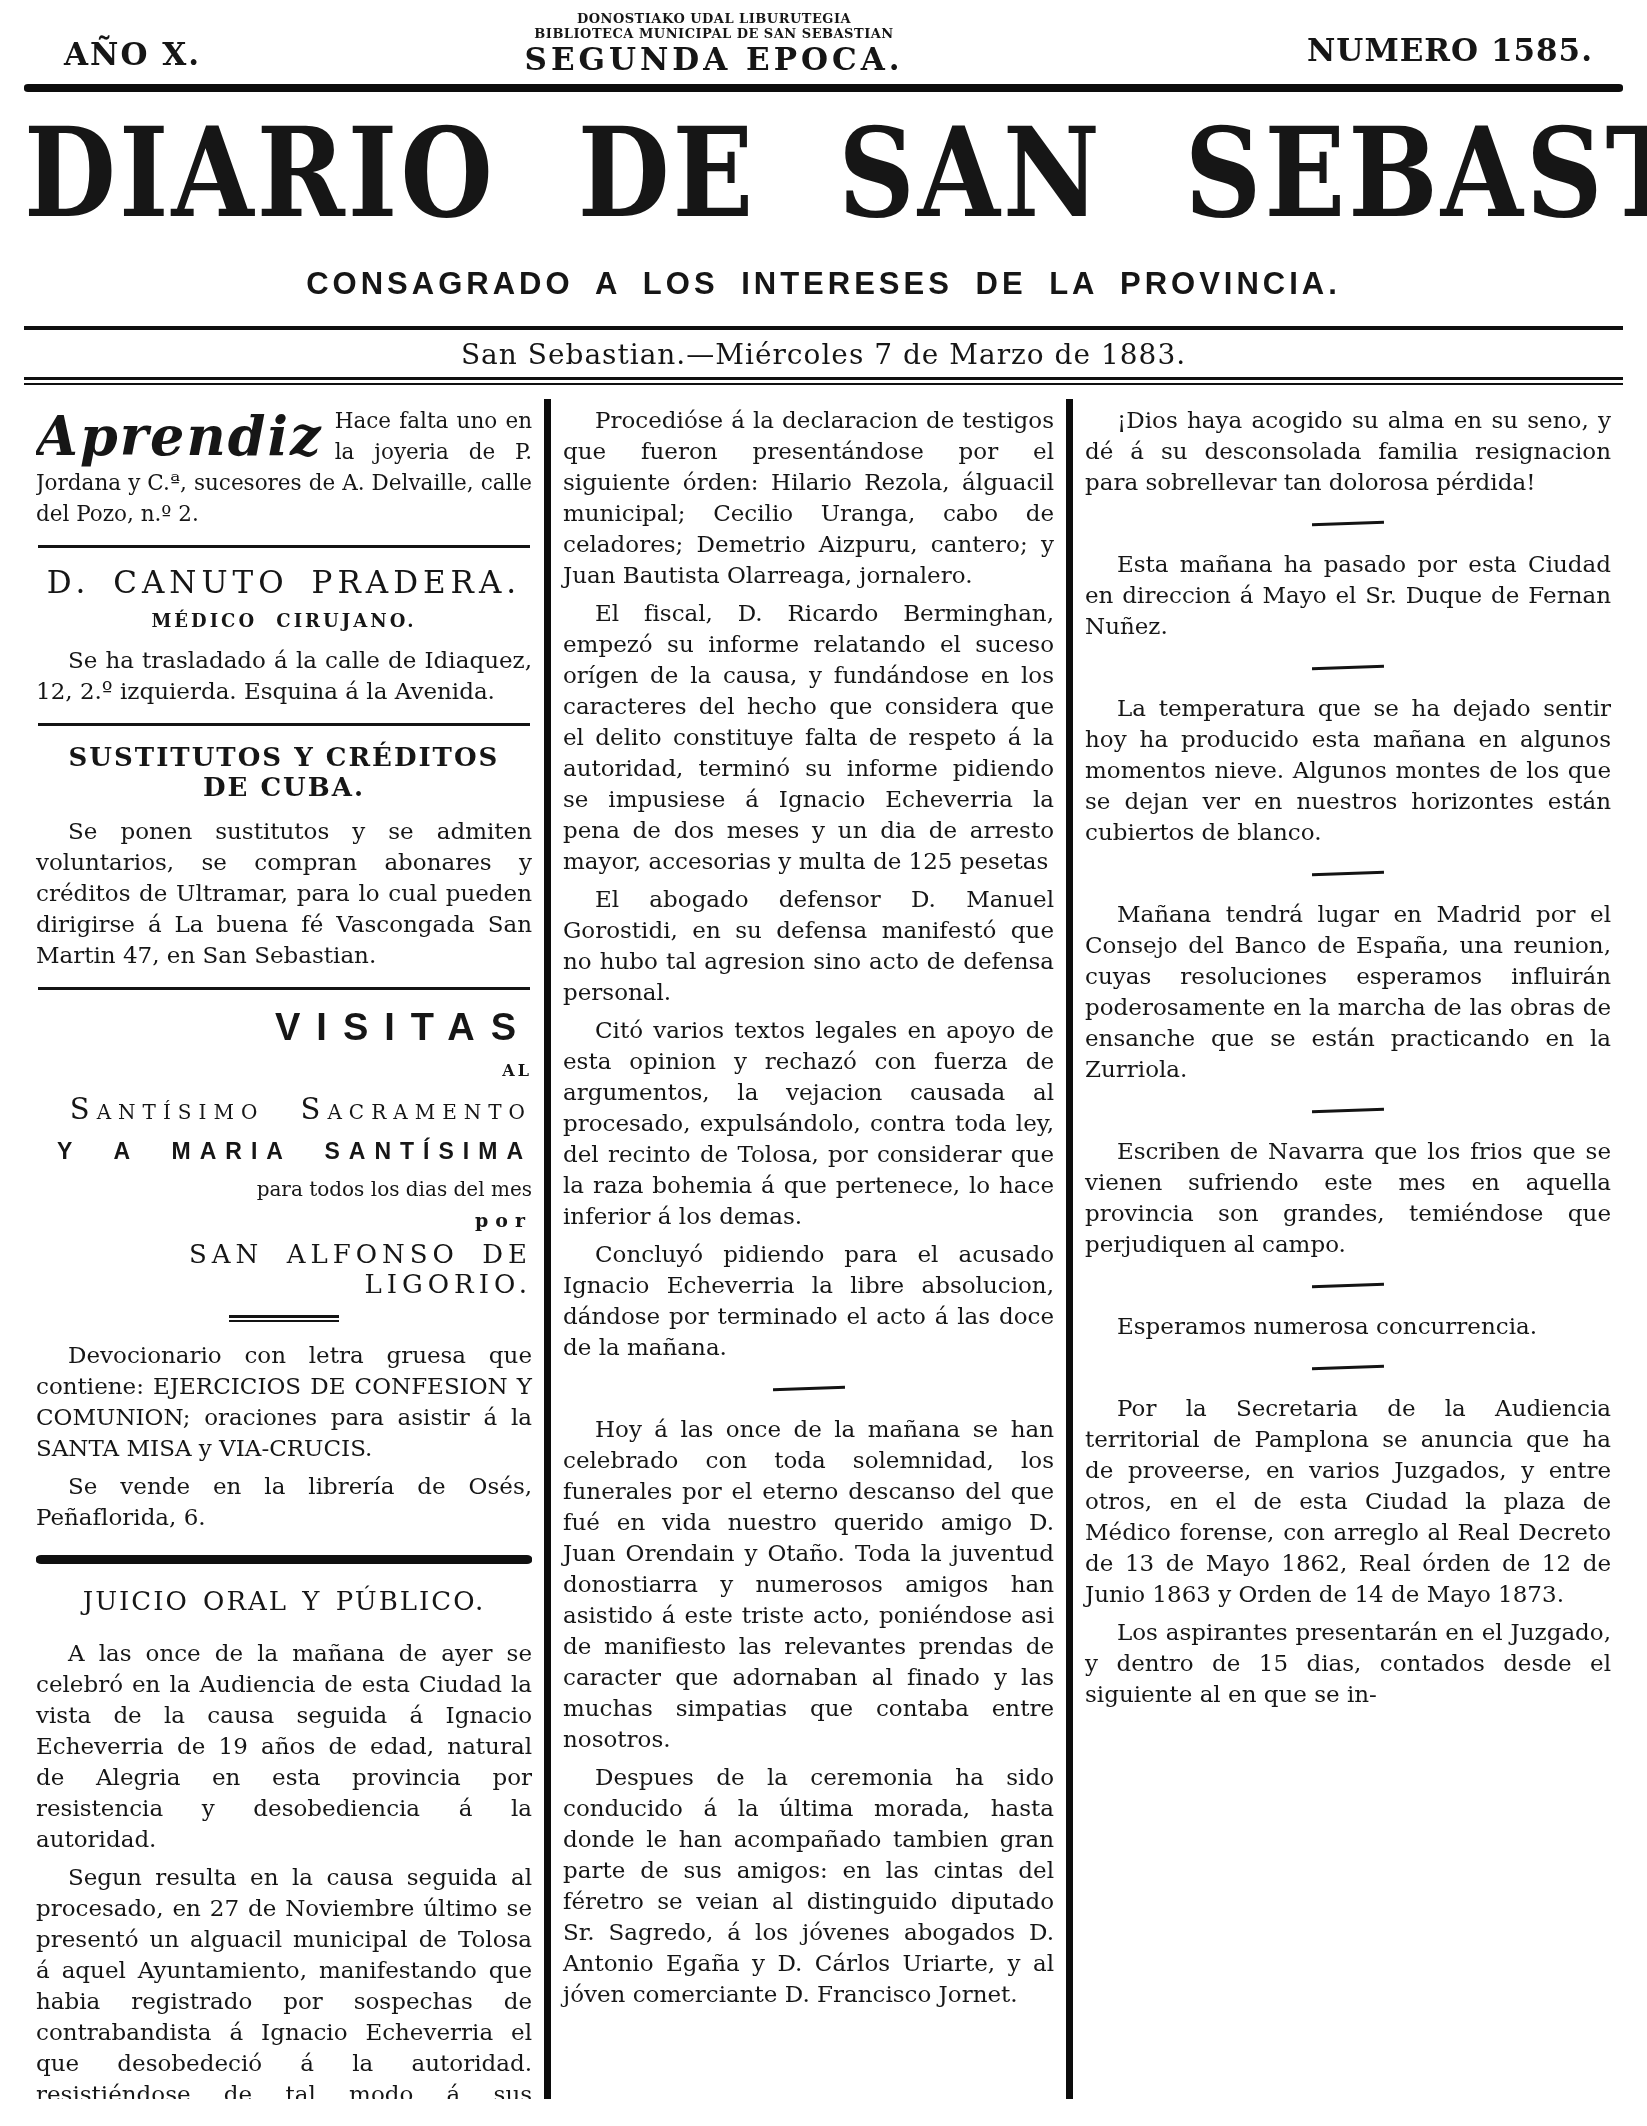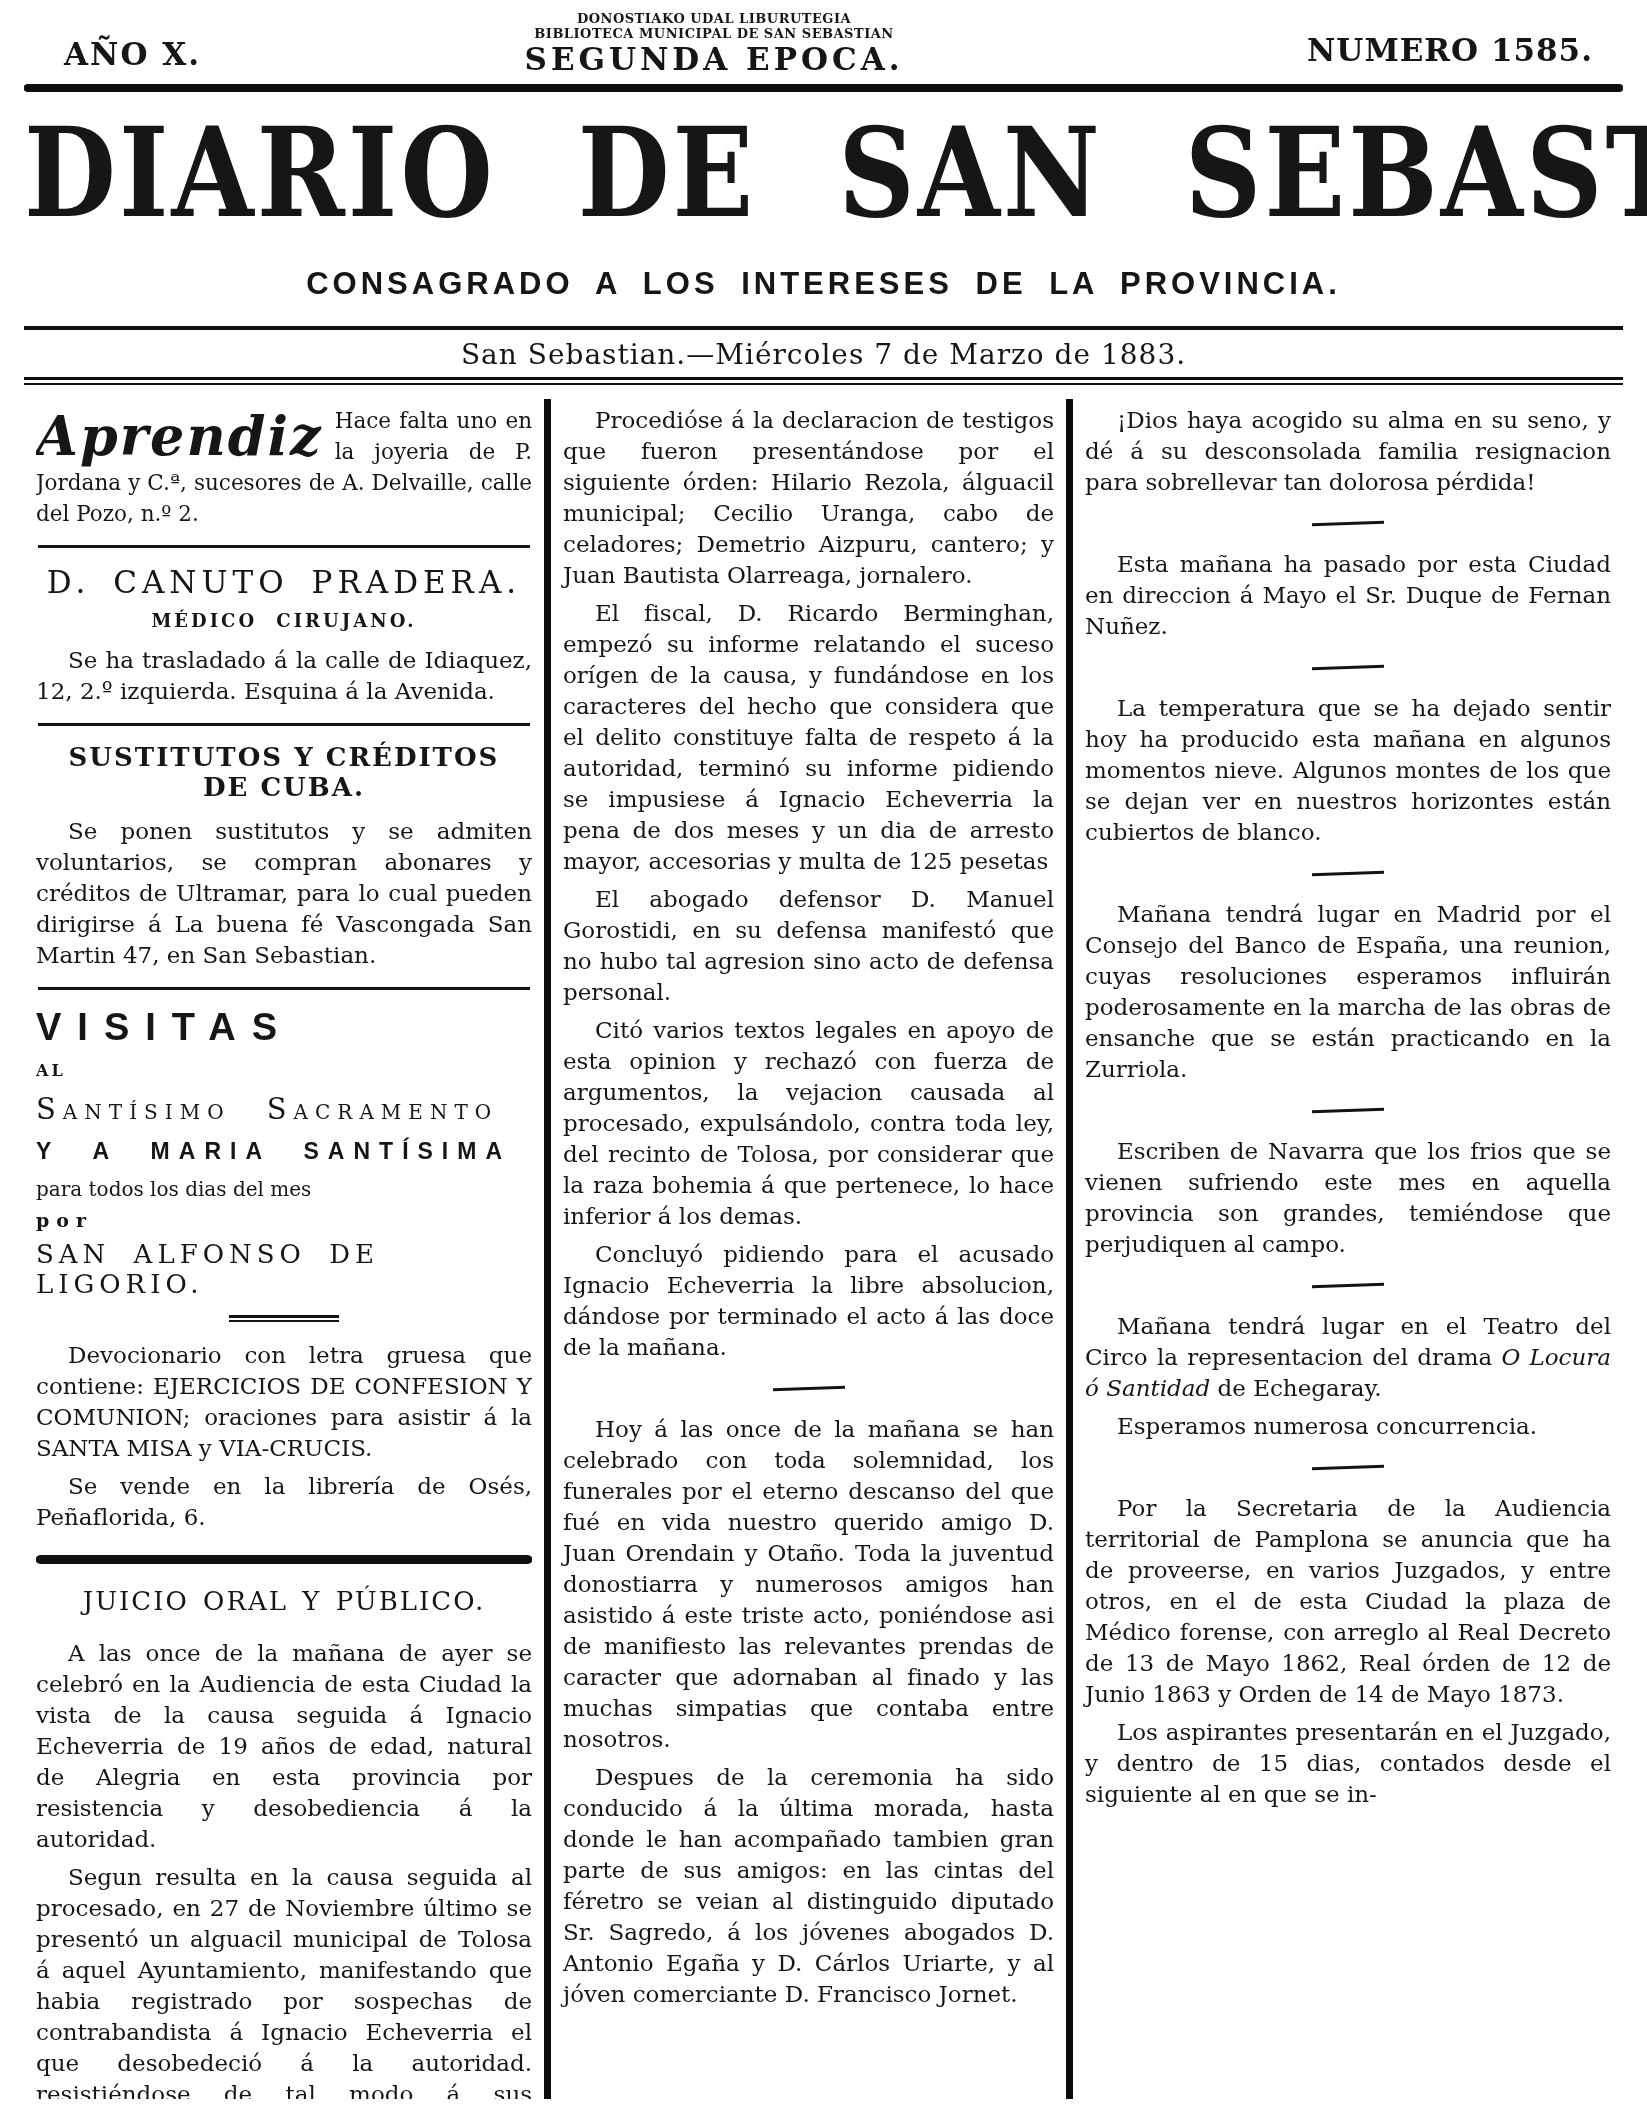--- a/index.html
+++ b/index.html
@@ -49,21 +49,21 @@
   .hr-thick { height:9px; background:#101010; border-radius:5px/3px; margin:22px 0; }
   .dash { width:72px; border-top:3px solid #141414; margin:24px auto; transform:rotate(-2deg); }
   .dash-sm { width:110px; height:7px; border-top:3px solid #131313; border-bottom:2px solid #131313; margin:16px auto 18px; }
 
   
   .ad-aprendiz { overflow:hidden; font-size:21.5px; line-height:31px; text-align:justify; }
   .apz { float:left; font-style:italic; font-weight:bold; font-size:54px; line-height:58px; padding:2px 12px 0 0; letter-spacing:2px; }
   .h-pradera     { text-align:center; font-size:31px; font-weight:normal; letter-spacing:5px; word-spacing:8px; margin:4px 0 10px; }
   .h-pradera-sub { text-align:center; font-size:18px; font-weight:bold; letter-spacing:3px; word-spacing:10px; margin-bottom:14px; }
   .h-cuba { text-align:center; font-size:26px; letter-spacing:2px; margin:6px 8px 14px; }
-  .visitas { text-align:left; margin-top:6px; }
+  .visitas { text-align:right; margin-top:6px; }
   .v1 { font-family:"Liberation Sans","DejaVu Sans",sans-serif; font-size:38px; letter-spacing:16px; font-weight:bold; margin-bottom:12px; }
   .v2 { font-size:16px; font-weight:bold; letter-spacing:3px; margin-bottom:12px; }
   .v3 { font-size:29px; font-variant:small-caps; letter-spacing:7px; word-spacing:20px; margin-bottom:12px; }
   .v4 { font-family:"Liberation Sans","DejaVu Sans",sans-serif; font-size:23px; font-weight:bold; letter-spacing:9px; word-spacing:18px; margin-bottom:12px; }
   .v5 { font-size:20px; margin-bottom:8px; }
   .v6 { font-size:19px; font-weight:bold; letter-spacing:7px; margin-bottom:8px; }
   .v7 { font-size:26px; letter-spacing:5px; word-spacing:10px; }
   .h-juicio { text-align:center; font-size:26px; font-weight:normal; letter-spacing:2px; word-spacing:4px; margin:2px 0 22px; }
 
   em { font-style:italic; }
@@ -158,21 +158,20 @@
       <p class="body">¡Dios haya acogido su alma en su seno, y dé á su desconsolada familia resignacion para sobrellevar tan dolorosa pérdida!</p>
       <div class="dash"></div>
       <p class="body">Esta mañana ha pasado por esta Ciudad en direccion á Mayo el Sr. Duque de Fernan Nuñez.</p>
       <div class="dash"></div>
       <p class="body">La temperatura que se ha dejado sentir hoy ha producido esta mañana en algunos momentos nieve. Algunos montes de los que se dejan ver en nuestros horizontes están cubiertos de blanco.</p>
       <div class="dash"></div>
       <p class="body">Mañana tendrá lugar en Madrid por el Consejo del Banco de España, una reunion, cuyas resoluciones esperamos influirán poderosamente en la marcha de las obras de ensanche que se están practicando en la Zurriola.</p>
       <div class="dash"></div>
       <p class="body">Escriben de Navarra que los frios que se vienen sufriendo este mes en aquella provincia son grandes, temiéndose que perjudiquen al campo.</p>
       <div class="dash"></div>
-      <p class="body"><span>Mañana tendrá lugar en el Teatro del Circo la representacion del drama</span> <em>O Locura ó Santidad</em> <span>de Echegaray.</span></p>
       <p class="body">Esperamos numerosa concurrencia.</p>
       <div class="dash"></div>
       <p class="body">Por la Secretaria de la Audiencia territorial de Pamplona se anuncia que ha de proveerse, en varios Juzgados, y entre otros, en el de esta Ciudad la plaza de Médico forense, con arreglo al Real Decreto de 13 de Mayo 1862, Real órden de 12 de Junio 1863 y Orden de 14 de Mayo 1873.</p>
       <p class="body">Los aspirantes presentarán en el Juzgado, y dentro de 15 dias, contados desde el siguiente al en que se in-</p>
     </section>
 
   </div>
 </div>
 
 </body></html>

